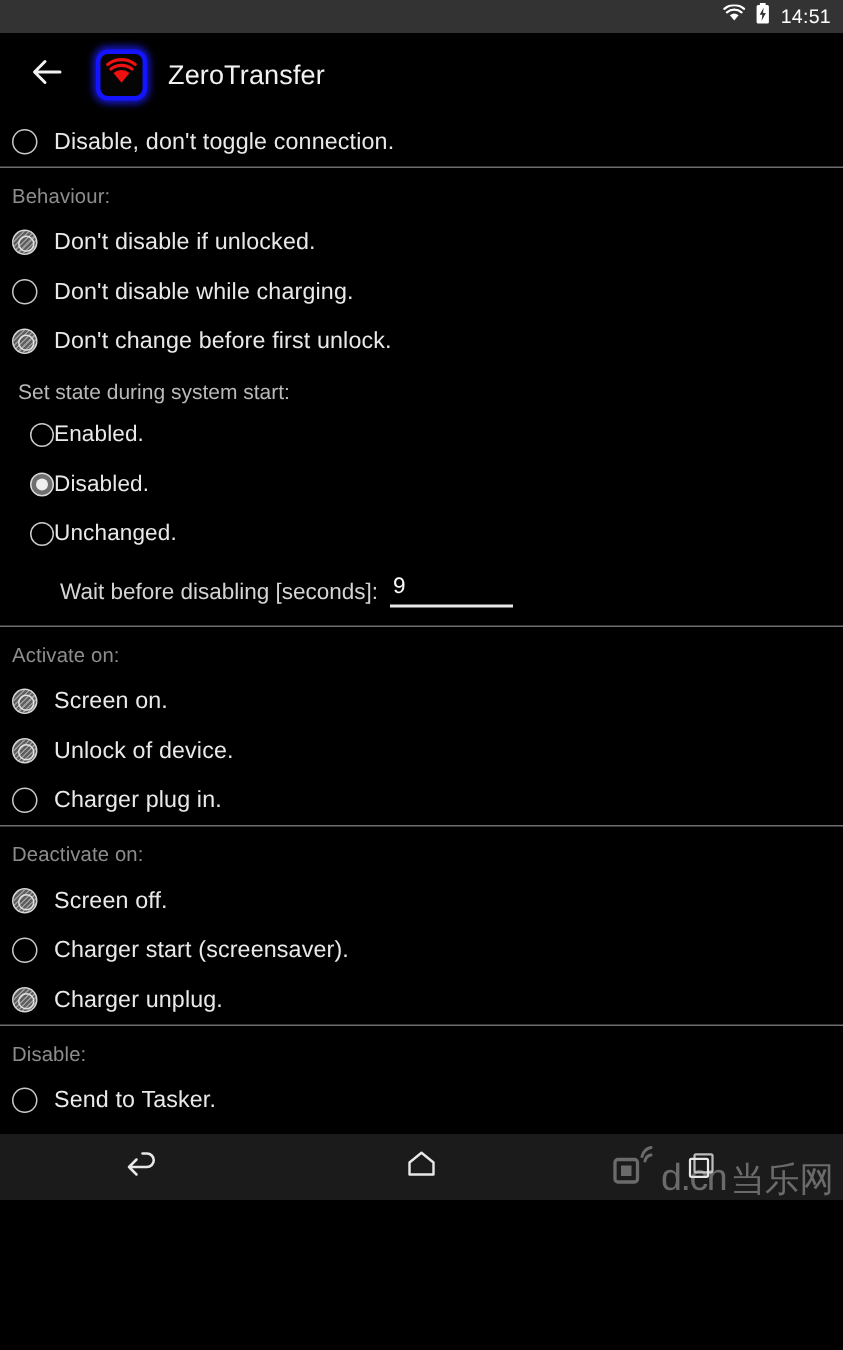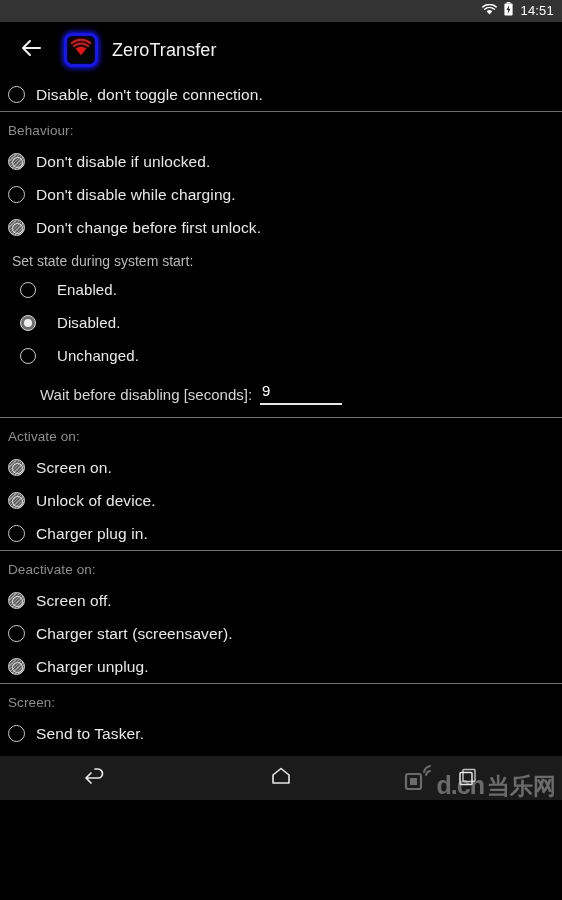--- a/index.html
+++ b/index.html
@@ -93,21 +93,21 @@
     cursor:pointer;
   }
   .row.indent { padding-left:20px; }
   .row-label {
     color:#e9e9e9;
     font-size:15.5px;
     margin-left:11px;
     letter-spacing:.1px;
     white-space:nowrap;
   }
-  .row.indent .row-label { font-size:15px; margin-left:21px; }
+  .row.indent .row-label { font-size:15px; margin-left:0; }
 
   
   .mark {
     width:17px; height:17px;
     border-radius:50%;
     flex:0 0 17px;
     position:relative;
   }
   .mark.off {
     border:1.6px solid #c9c9c9;
@@ -184,21 +184,21 @@
   .watermark {
     position:absolute;
     right:6px; bottom:2px;
     display:flex; align-items:flex-end;
     opacity:.42;
     pointer-events:none;
   }
   .wm-text {
     color:#d9d9d9;
     font-size:25px;
-    font-weight:bold;
+    font-weight:normal;
     letter-spacing:-1px;
     line-height:1;
   }
 </style>
 </head>
 <body>
 
 <div id="app">
 
   <div class="statusbar">
@@ -327,21 +327,21 @@
       </div>
       <div class="row">
         <span class="mark on"></span>
         <span class="row-label">Charger unplug.</span>
       </div>
     </div>
 
     <div class="divider"></div>
 
     <div class="section">
-      <div class="section-header">Screen:</div>
+      <div class="section-header">Disable:</div>
 
       <div class="row">
         <span class="mark off"></span>
         <span class="row-label">Send to Tasker.</span>
       </div>
     </div>
   </div>
 
   <div class="navbar">
     <div class="nav-btn">

